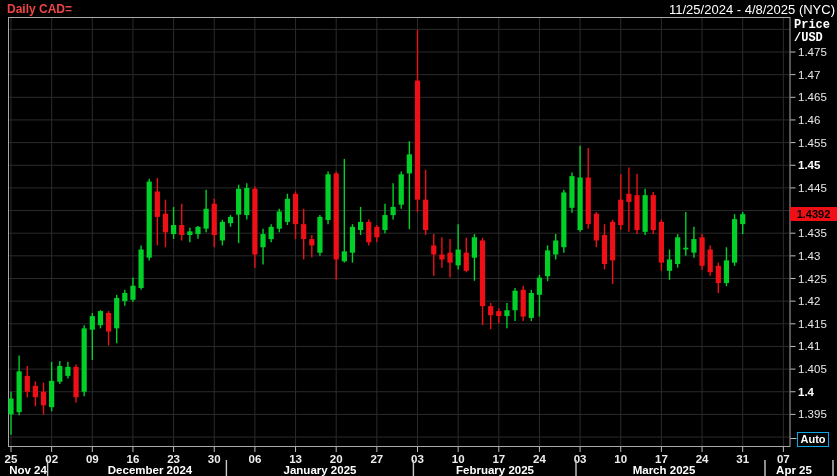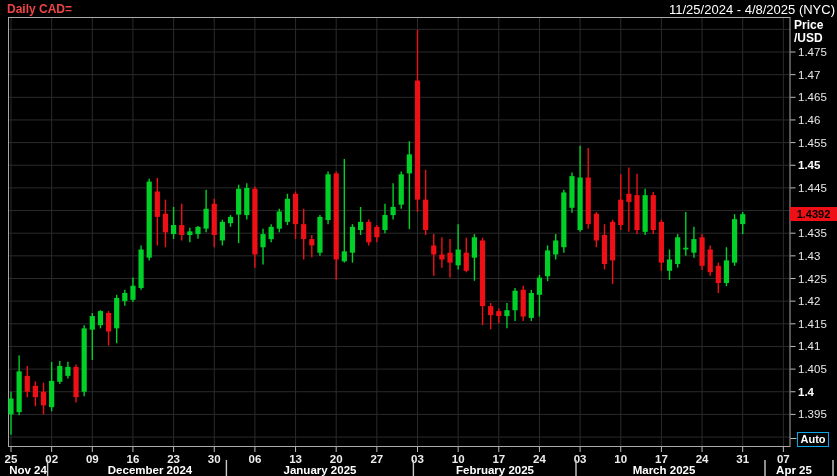--- a/index.html
+++ b/index.html
@@ -4,21 +4,21 @@
 <style>
   html,body{margin:0;padding:0;background:#000;}
   .app{
     position:relative;width:837px;height:476px;background:#000;
     font-family:"Liberation Sans",sans-serif;overflow:hidden;
     -webkit-font-smoothing:antialiased;
   }
   .title-bar{position:absolute;left:0;top:0;width:837px;height:16px;}
   .chart-title{position:absolute;left:7px;top:2px;font-size:12px;font-weight:bold;color:#ef4444;white-space:nowrap;}
   .date-range{position:absolute;right:2px;top:2px;font-size:13px;color:#ffffff;white-space:nowrap;}
-  .axis-unit{position:absolute;left:794px;top:19px;font-size:12px;font-weight:bold;color:#ffffff;line-height:13px;}
+  .axis-unit{position:absolute;left:794px;top:19px;font-size:12px;font-weight:bold;color:#ffffff;line-height:13px;font-family:Liberation Mono, monospace;}
   svg{position:absolute;left:0;top:0;}
   .price-badge{
     position:absolute;left:790px;width:47px;height:14px;
     color:#000;font-size:11px;font-weight:bold;text-align:center;line-height:14px;
   }
   .auto-box{
     position:absolute;left:797px;top:432px;width:30px;height:13px;
     border:1px solid #0ea5e9;color:#ffffff;background:#000;
     font-size:11px;font-weight:bold;text-align:center;line-height:13px;
   }

